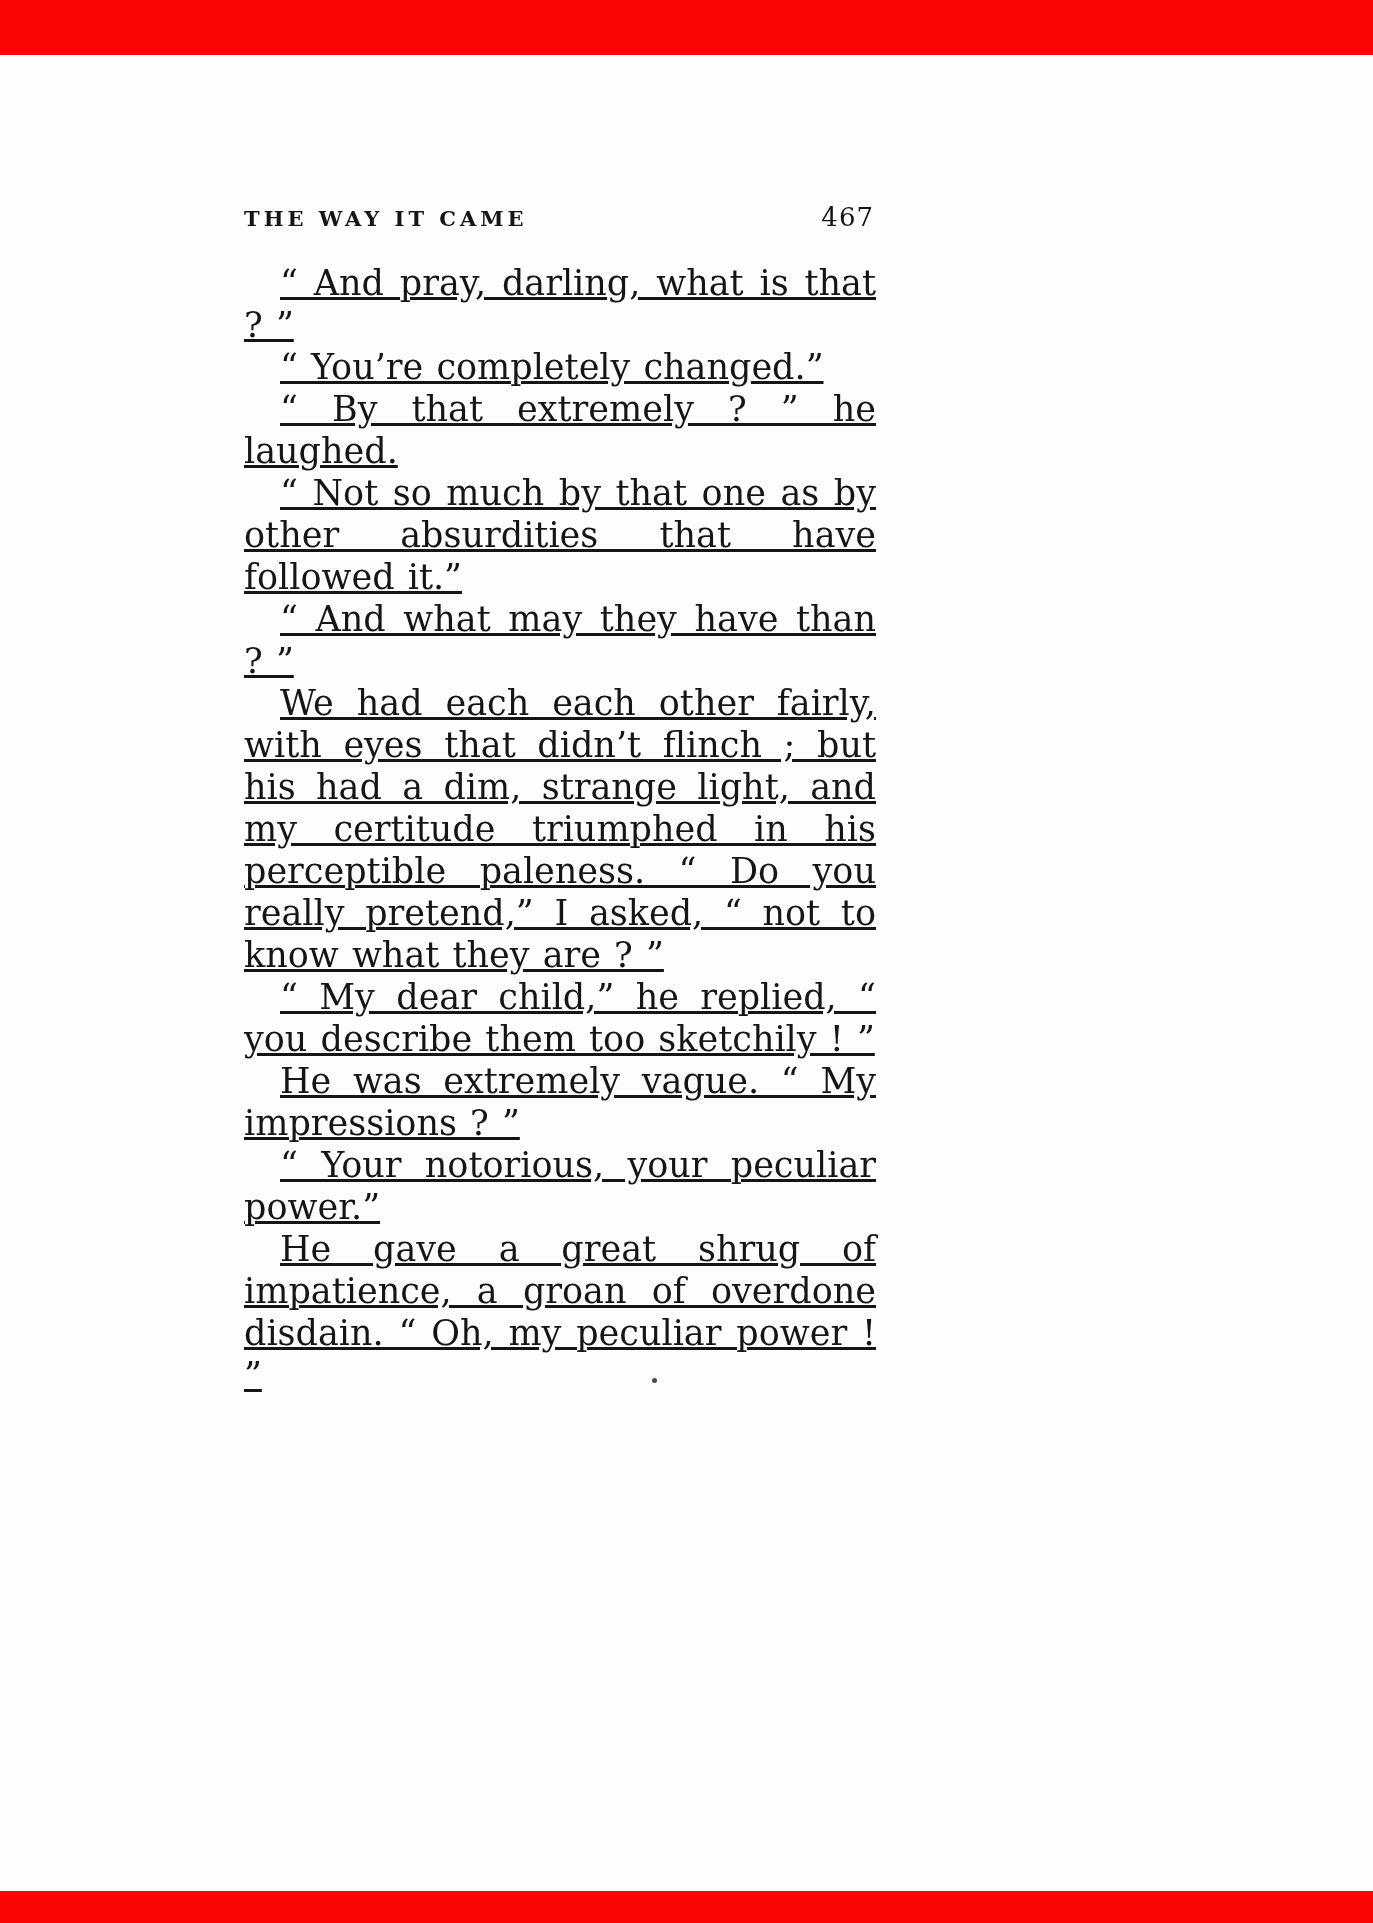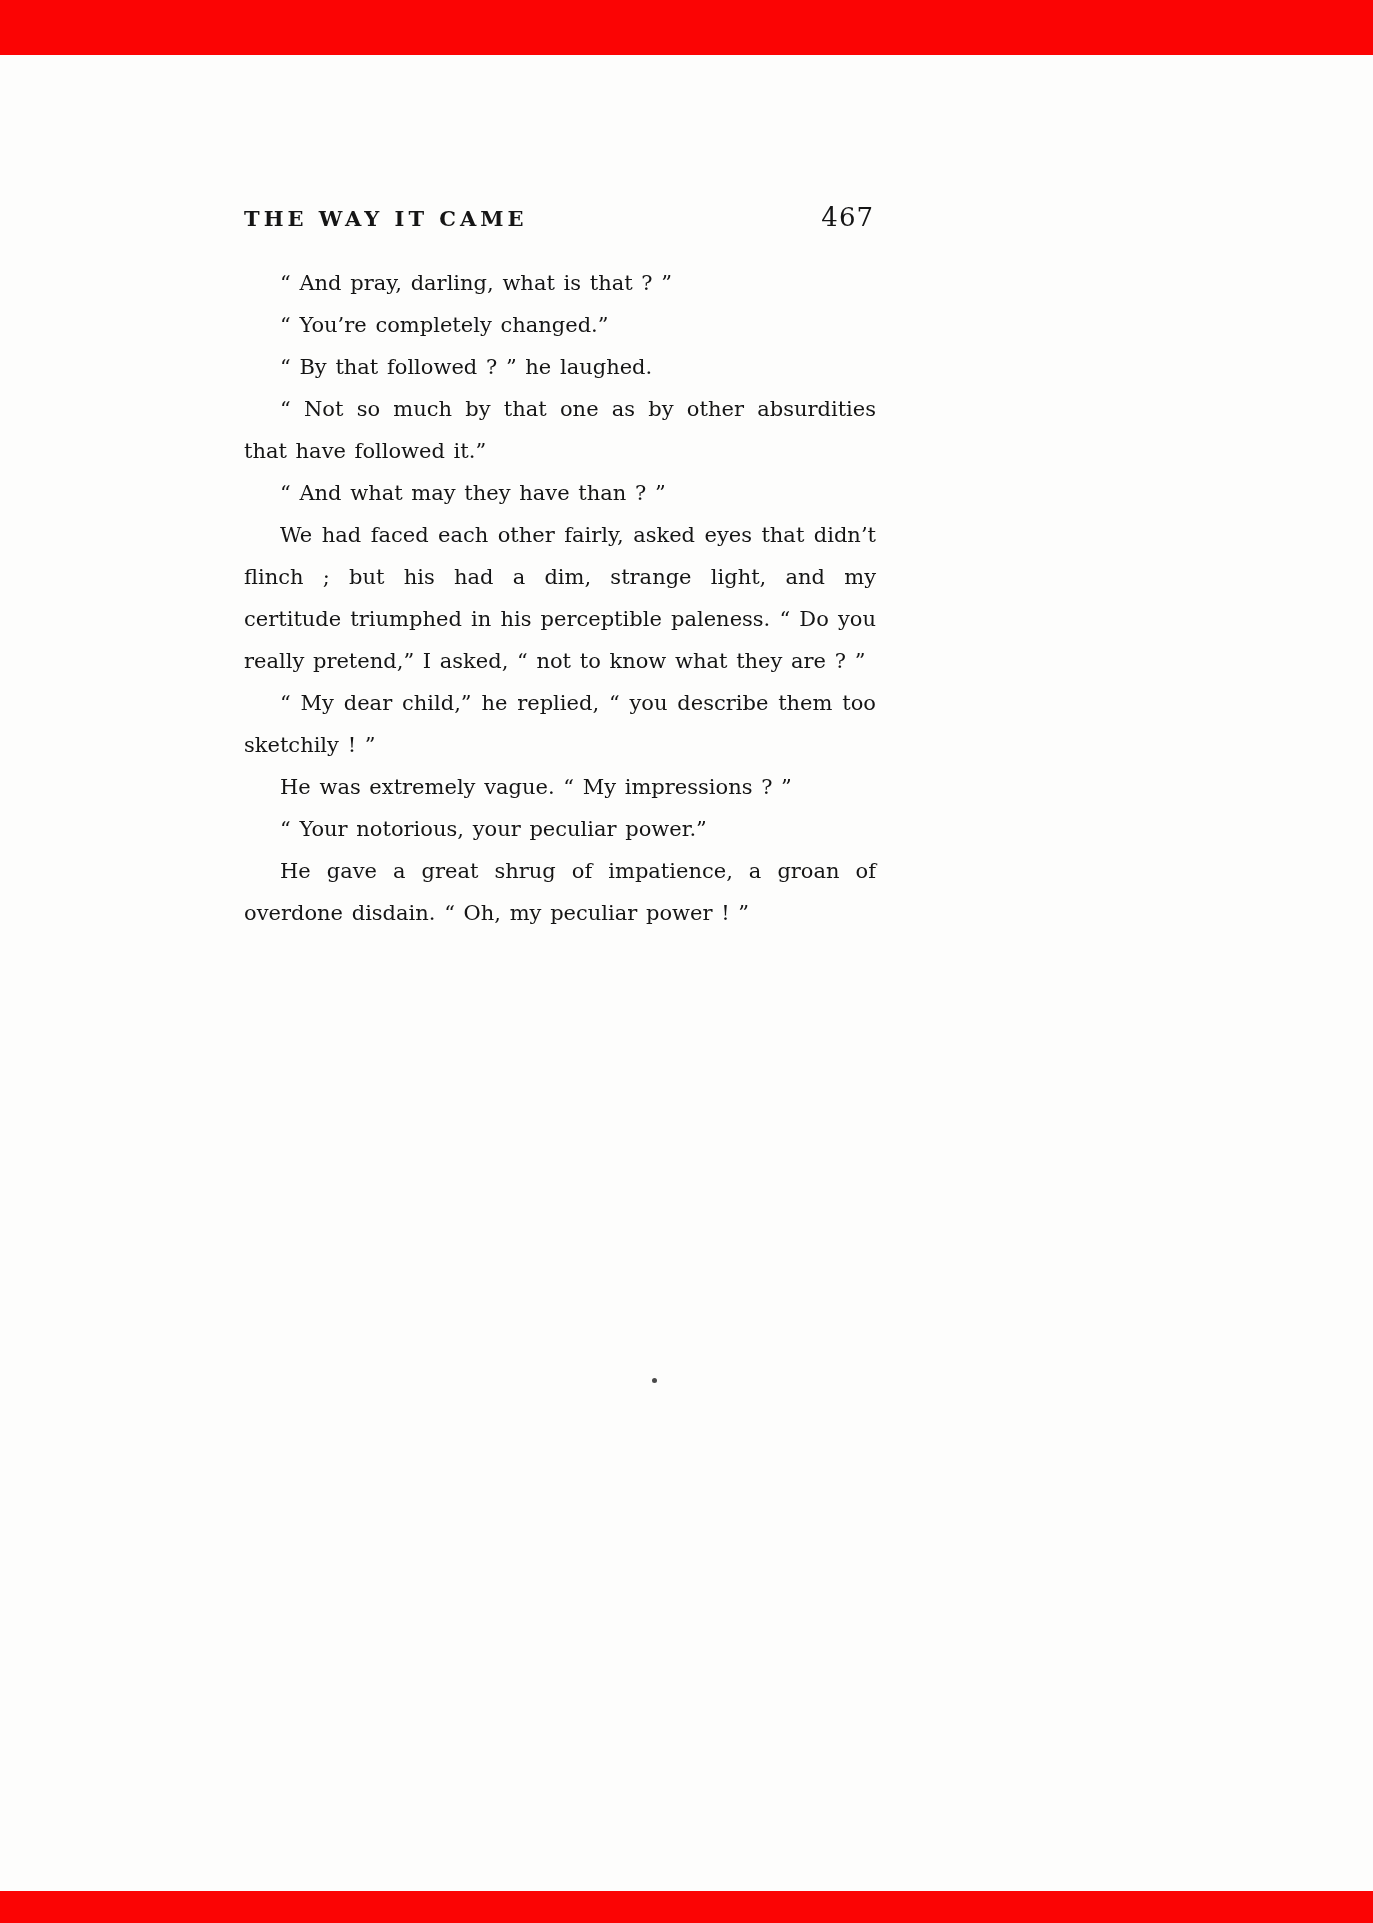--- a/index.html
+++ b/index.html
@@ -39,25 +39,26 @@
     padding-top: 4px;
   }
   .page-number {
     position: absolute;
     right: 2px;
     top: 0;
     font-size: 26px;
     letter-spacing: 1px;
   }
   .page-body .para {
-    font-size: 21px;
+    font-size: 35px;
     line-height: 42px;
     text-align: justify;
     text-indent: 36px;
     word-spacing: 2px;
+    text-decoration: underline;
   }
   .speck {
     position: absolute;
     width: 5px;
     height: 5px;
     border-radius: 50%;
     background: #4a4a4a;
   }
   .speck.mid { left: 652px; top: 1378px; }
 </style>
@@ -69,24 +70,24 @@
 <div class="text-column">
 
   <div class="running-header">
     <span class="header-title">THE WAY IT CAME</span>
     <span class="page-number">467</span>
   </div>
 
   <div class="page-body">
       <p class="para">“ And pray, darling, what is that ? ”</p>
       <p class="para">“ You’re completely changed.”</p>
-      <p class="para">“ By that followed ? ” he laughed.</p>
+      <p class="para">“ By that extremely ? ” he laughed.</p>
       <p class="para">“ Not so much by that one as by other absurdities that have followed it.”</p>
       <p class="para">“ And what may they have than ? ”</p>
-      <p class="para">We had faced each other fairly, asked eyes that didn’t flinch ; but his had a dim, strange light, and my certitude triumphed in his perceptible paleness.  “ Do you really pretend,” I asked, “ not to know what they are ? ”</p>
+      <p class="para">We had each each other fairly, with eyes that didn’t flinch ; but his had a dim, strange light, and my certitude triumphed in his perceptible paleness.  “ Do you really pretend,” I asked, “ not to know what they are ? ”</p>
       <p class="para">“ My dear child,” he replied, “ you describe them too sketchily ! ”</p>
       <p class="para">He was extremely vague.   “ My impressions ? ”</p>
       <p class="para">“ Your notorious, your peculiar power.”</p>
       <p class="para">He gave a great shrug of impatience, a groan of overdone disdain.  “ Oh, my peculiar power ! ”</p>
     </div>
 
 </div>
 
 <div class="speck mid"></div>
 

